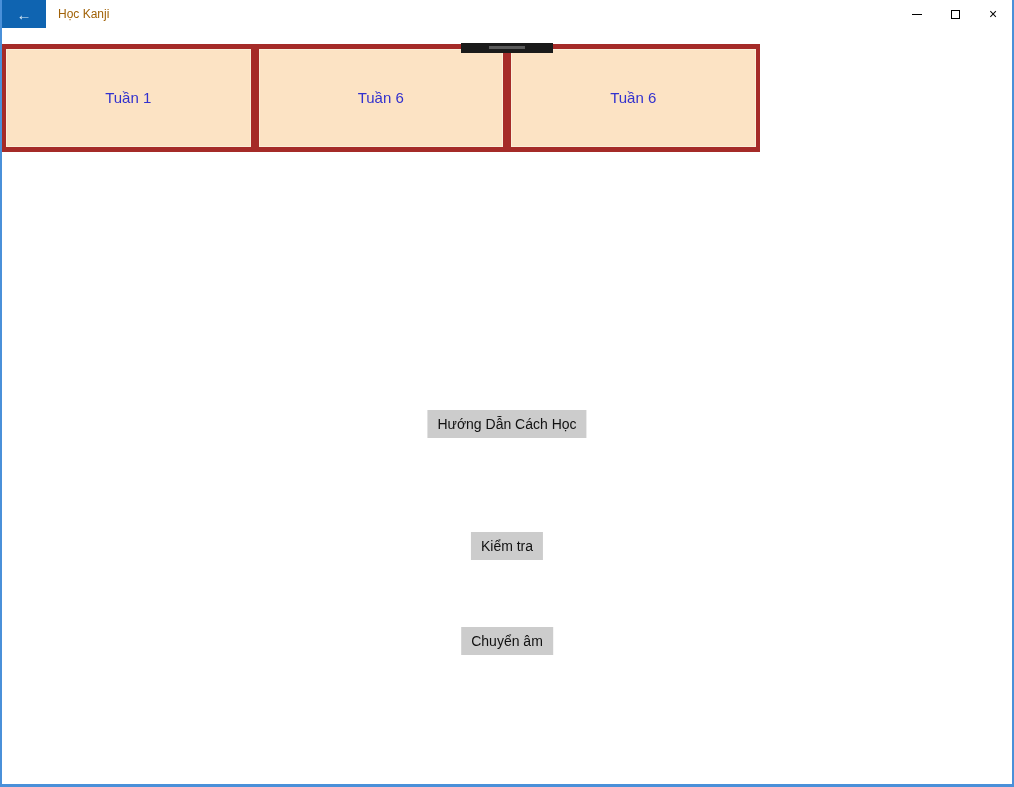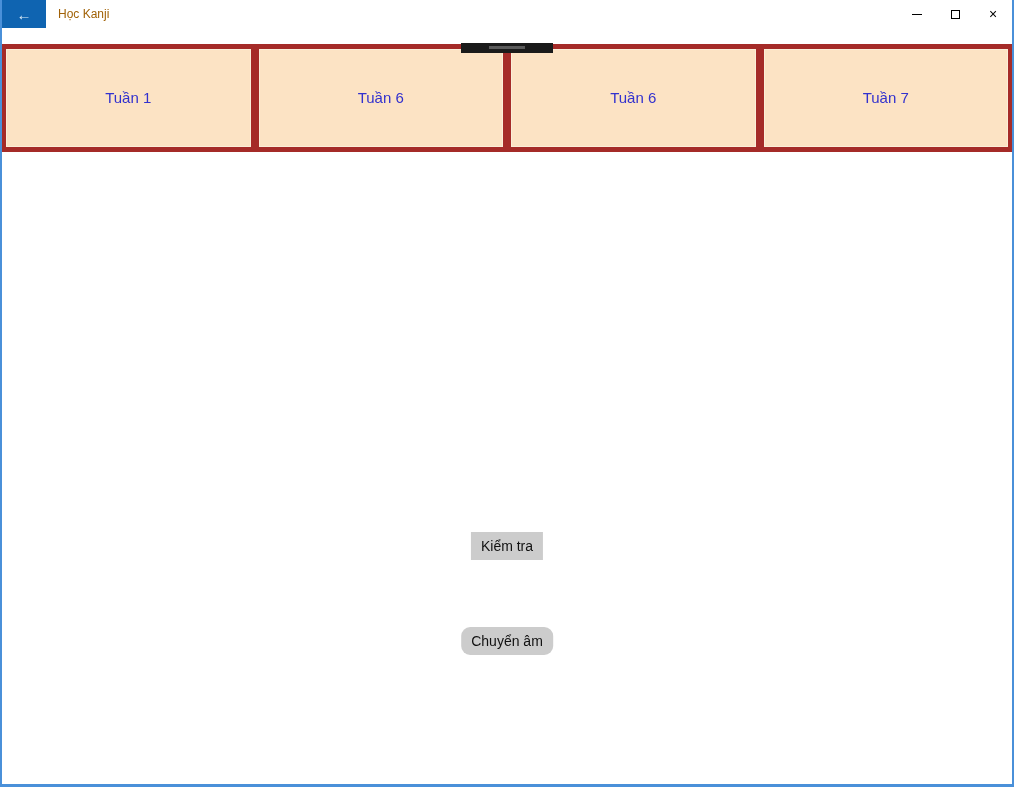--- a/index.html
+++ b/index.html
@@ -48,21 +48,21 @@
 
   
   .action-btn {
     position:absolute; left:50%; transform:translateX(-50%);
     background:#CCCCCC; border:none; cursor:pointer;
     font-size:14px; color:#111; padding:5px 10px; height:28px; white-space:nowrap;
     font-family:"Liberation Sans","DejaVu Sans",sans-serif;
   }
   .btn-guide   { top:366px; }
   .btn-test    { top:488px; }
-  .btn-convert { top:583px;border-radius:9px; }
+  .btn-convert { top:583px; }
 </style>
 </head>
 <body>
 
 <div class="app">
 
   <div class="titlebar">
     <button class="back-btn">
       <span class="arrow">←</span>
     </button>
@@ -79,24 +79,24 @@
       </button>
     </div>
   </div>
 
   <div class="content">
 
     <div class="week-grid">
       <div class="tile">Tuần 1</div>
       <div class="tile">Tuần 6</div>
       <div class="tile">Tuần 6</div>
-      <div class="tile">Tuần 7</div>
     </div>
 
     <div class="handle">
       <div class="dash"></div>
     </div>
 
+    <button class="action-btn btn-guide">Hướng Dẫn Cách Học</button>
     <button class="action-btn btn-test">Kiểm tra</button>
     <button class="action-btn btn-convert">Chuyển âm</button>
 
   </div>
 </div>
 
 </body></html>

